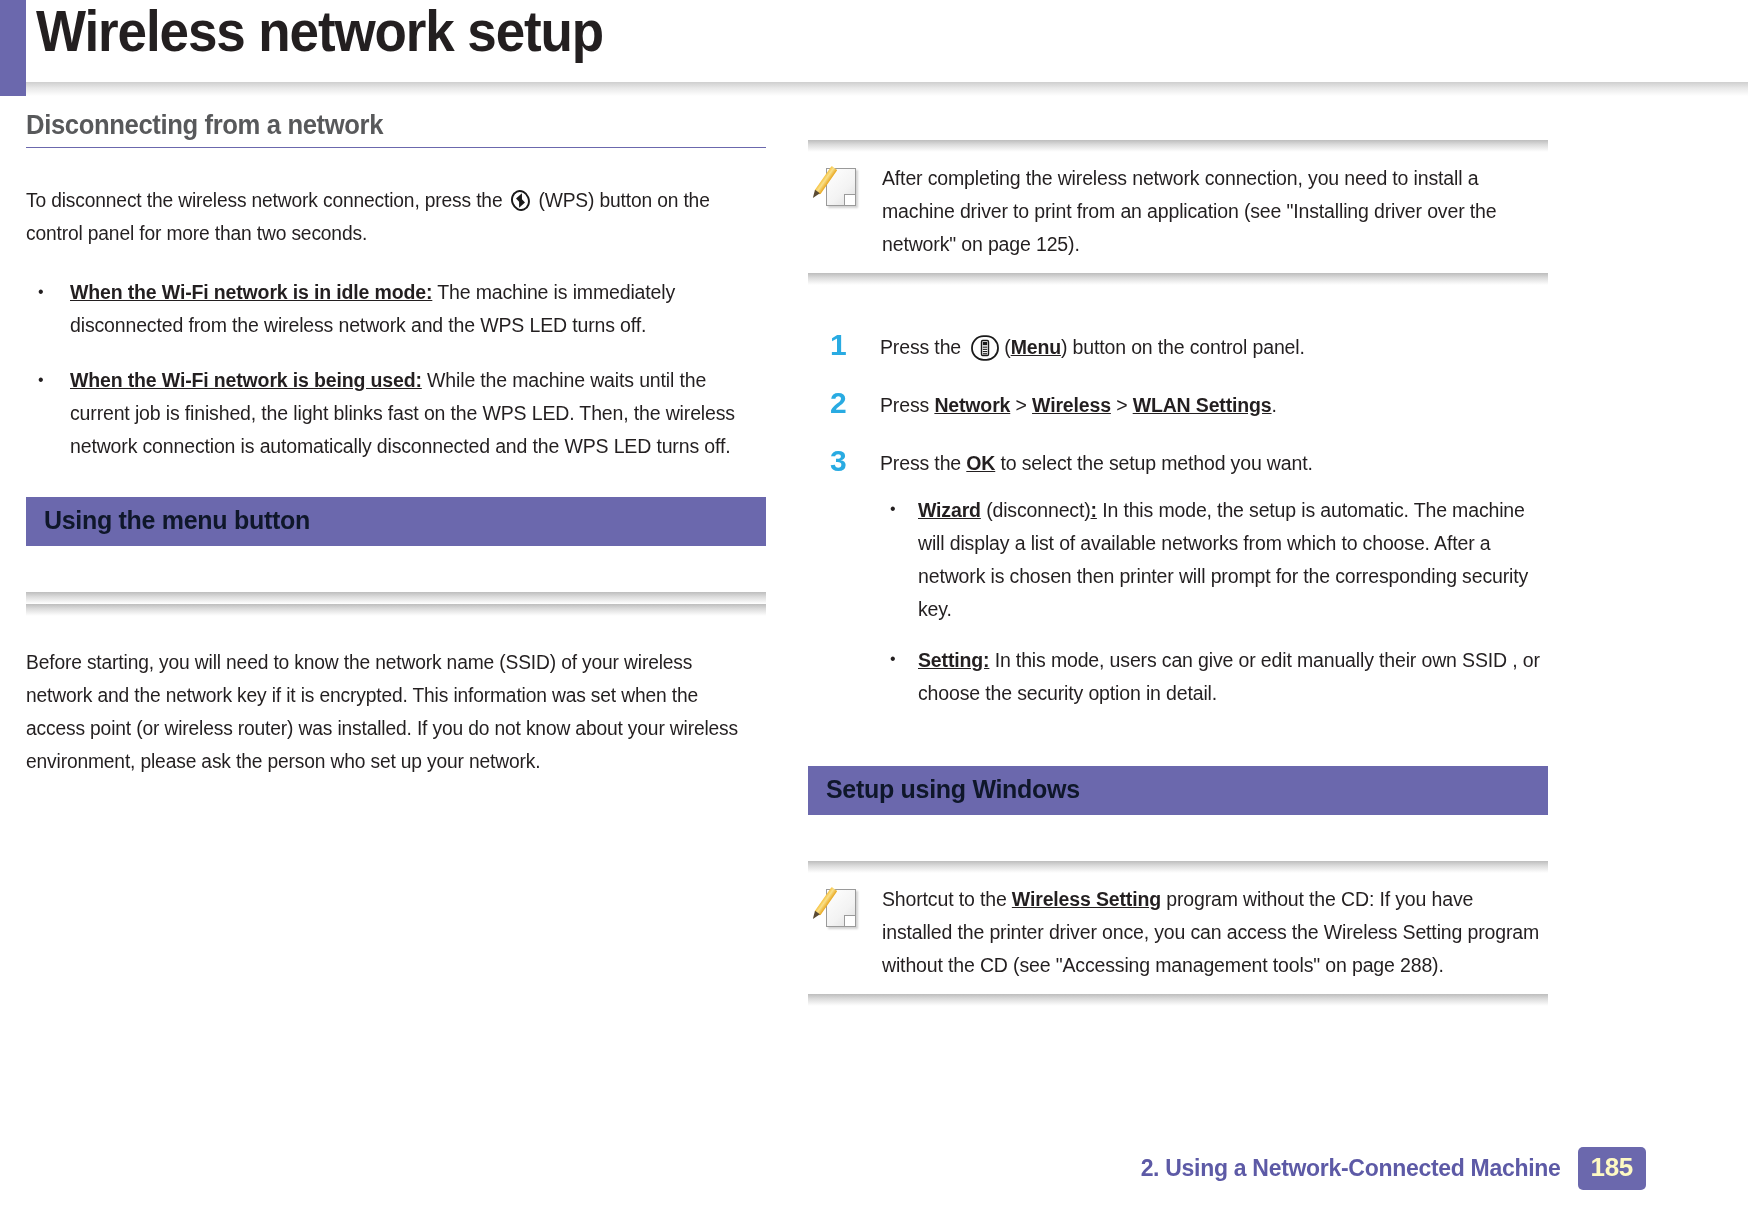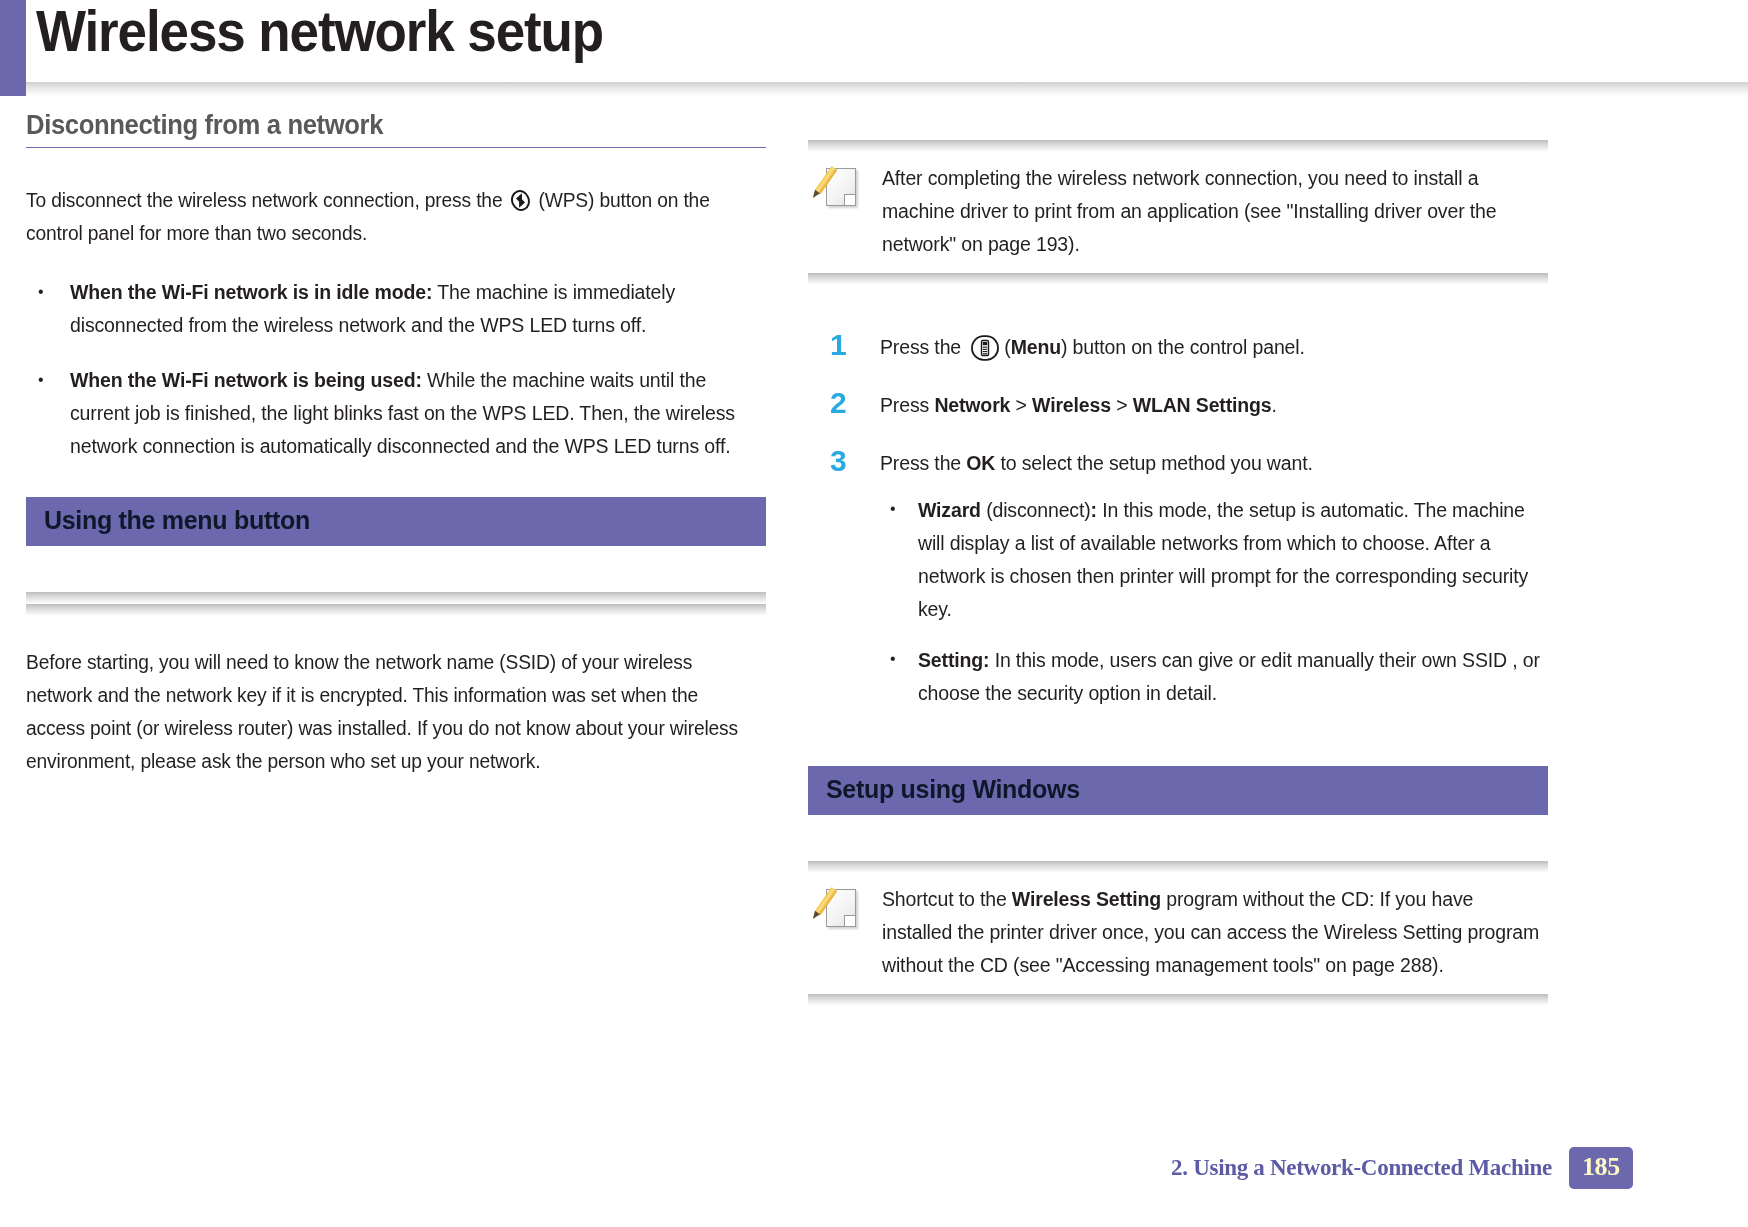--- a/index.html
+++ b/index.html
@@ -85,21 +85,21 @@
 
   
   p.body {
     font-size: 19.5px;
     line-height: 33px;
     margin: 0 0 26px 0;
     letter-spacing: -0.15px;
     transform: scaleX(0.985);
     transform-origin: left center;
   }
-  .b { font-weight: bold; }
+  .b { font-weight: bold; text-decoration: underline; }
 
   ul.bullets {
     list-style: none;
     margin: 0 0 18px 0;
     padding: 0;
   }
   ul.bullets > li {
     position: relative;
     padding-left: 44px;
     font-size: 19.5px;
@@ -262,25 +262,24 @@
     width: 30px;
     height: 26px;
     vertical-align: -7px;
     margin: 0 4px;
   }
   .menu-icon svg { display:block; }
 
   
   .footer {
     position: absolute;
-    left: 3px;
+    left: 16px;
     bottom: 32px;
     width: 1656px;
     height: 48px;
-    font-family: Liberation Serif, serif;
   }
   .footer-inner {
     position: absolute;
     right: 26px;
     top: 0;
     display: flex;
     align-items: center;
   }
   .footer-text {
     font-size: 23px;
@@ -350,21 +349,21 @@
   <div class="col col-right">
 
     <div class="note" style="margin-top:30px;">
       <div class="note-rule-top"></div>
       <div class="note-body">
         <div class="note-icon">
           <span class="sheet"></span>
           <span class="fold"></span>
           <span class="pencil"></span>
         </div>
-        <div class="note-text">After completing the wireless network connection, you need to install a machine driver to print from an application (see "Installing driver over the network" on page 193).</div>
+        <div class="note-text">After completing the wireless network connection, you need to install a machine driver to print from an application (see "Installing driver over the network" on page 125).</div>
       </div>
       <div class="note-rule-bottom"></div>
     </div>
 
     <ol class="steps" style="margin-top:46px;">
 
       <li>
         <span class="num">1</span>
         <span>Press the</span>
         <span class="menu-icon">

